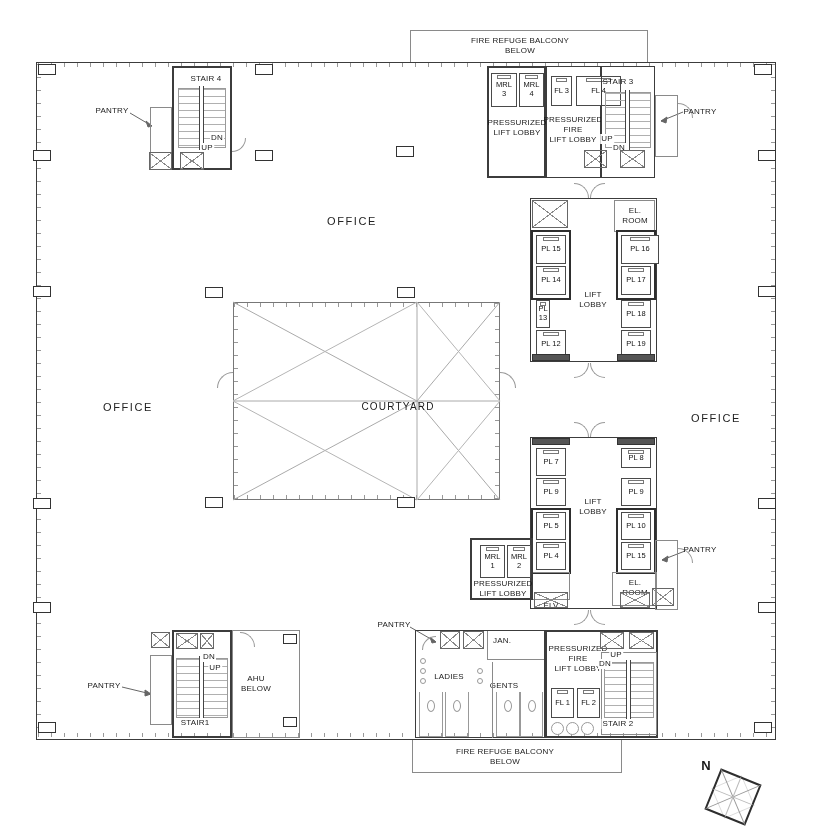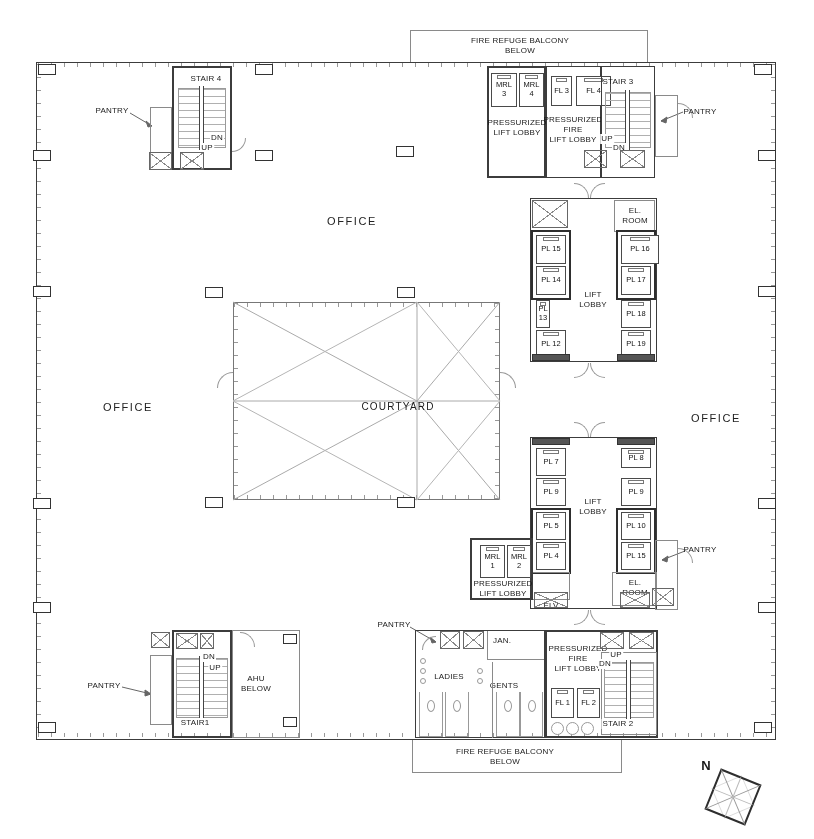--- a/index.html
+++ b/index.html
@@ -137,21 +137,21 @@
 
   <div class="w" style="left:487px;top:66px;width:59px;height:112px;border-width:2px;"></div>
   <div class="lift" style="left:491px;top:73px;width:26px;height:34px;">MRL
 3</div>
   <div class="lift" style="left:519px;top:73px;width:25px;height:34px;">MRL
 4</div>
   <div class="lbl" style="left:517px;top:128px;">PRESSURIZED
 LIFT LOBBY</div>
   <div class="w" style="left:546px;top:66px;width:55px;height:112px;"></div>
   <div class="lift" style="left:551px;top:76px;width:21px;height:30px;">FL 3</div>
-  <div class="lift" style="left:576px;top:76px;width:35px;height:30px;">FL 4</div>
+  <div class="lift" style="left:576px;top:76px;width:45px;height:30px;">FL 4</div>
   <div class="lbl" style="left:573px;top:130px;">PRESSURIZED
 FIRE
 LIFT LOBBY</div>
   <div class="w" style="left:601px;top:66px;width:54px;height:112px;"></div>
   <div class="lbl" style="left:618px;top:82px;">STAIR 3</div>
   <div class="hatch" style="left:605px;top:92px;width:46px;height:56px;"></div>
   <div class="rail" style="left:625px;top:90px;width:5px;height:60px;"></div>
   <div class="lbl" style="left:607px;top:139px;background:#fff;padding:0 1px;">UP</div>
   <div class="lbl" style="left:619px;top:148px;background:#fff;padding:0 1px;">DN</div>
   <div class="xbox" style="left:584px;top:150px;width:23px;height:18px;"></div>

